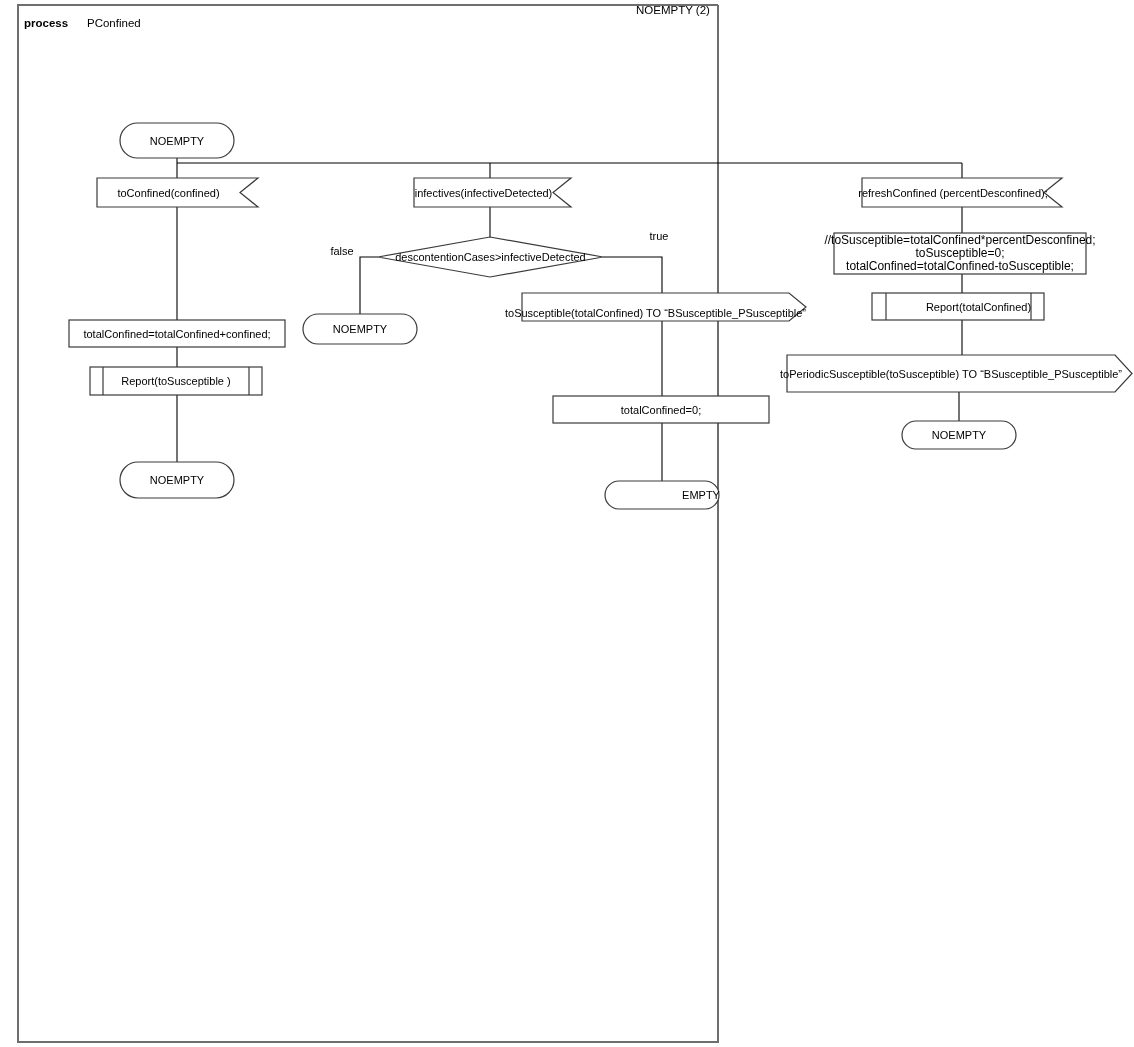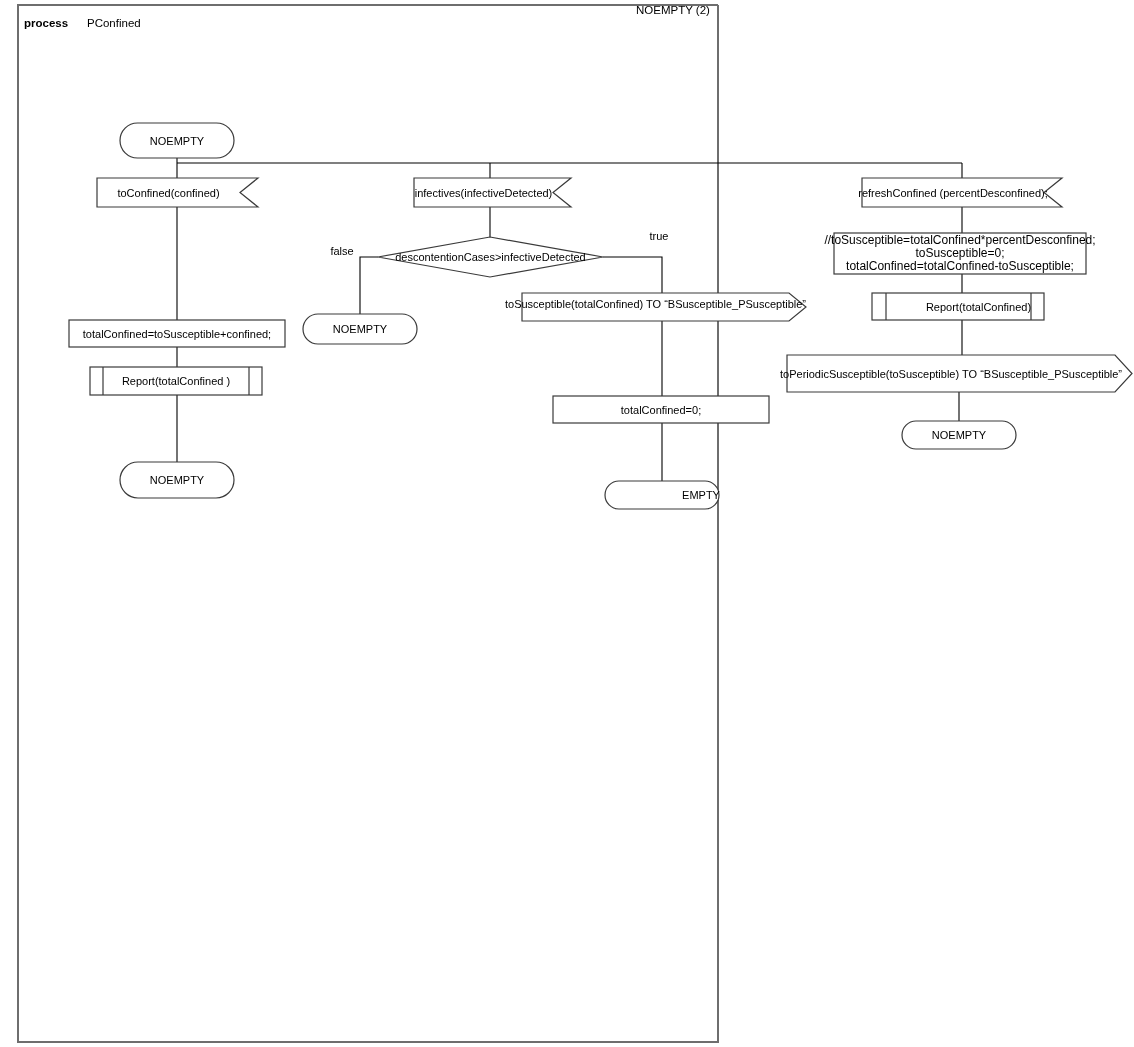--- a/index.html
+++ b/index.html
@@ -117,30 +117,30 @@
     </g>
   </svg>
 
   <div class="lbl left bold hdr" style="left:24px; top:17px;">process</div>
   <div class="lbl left hdr" style="left:87px; top:17px;">PConfined</div>
   <div class="lbl left hdr" style="left:636px; top:4px;">NOEMPTY (2)</div>
 
   <div class="shape-text" style="left:120px; top:123px; width:114px; height:35px;">NOEMPTY</div>
 
   <div class="shape-text" style="left:97px; top:178px; width:143px; height:29px;">toConfined(confined)</div>
-  <div class="shape-text" style="left:69px; top:320px; width:216px; height:27px;">totalConfined=toSusceptible+confined;</div>
-  <div class="shape-text" style="left:103px; top:367px; width:146px; height:28px;">Report(totalConfined )</div>
+  <div class="shape-text" style="left:69px; top:320px; width:216px; height:27px;">totalConfined=totalConfined+confined;</div>
+  <div class="shape-text" style="left:103px; top:367px; width:146px; height:28px;">Report(toSusceptible )</div>
   <div class="shape-text" style="left:120px; top:462px; width:114px; height:36px;">NOEMPTY</div>
 
   <div class="shape-text" style="left:414px; top:178px; width:139px; height:29px;">infectives(infectiveDetected)</div>
   <div class="shape-text" style="left:378px; top:243px; width:225px; height:28px;">descontentionCases&gt;infectiveDetected</div>
   <div class="lbl" style="left:325px; top:245px; width:34px;">false</div>
   <div class="lbl" style="left:642px; top:230px; width:34px;">true</div>
   <div class="shape-text" style="left:303px; top:314px; width:114px; height:30px;">NOEMPTY</div>
-  <div class="shape-text" style="left:522px; top:286px; width:267px; height:36px;">toSusceptible(totalConfined) TO “BSusceptible_PSusceptible”</div>
+  <div class="shape-text" style="left:522px; top:295px; width:267px; height:36px;">toSusceptible(totalConfined) TO “BSusceptible_PSusceptible”</div>
   <div class="shape-text" style="left:553px; top:396px; width:216px; height:27px;">totalConfined=0;</div>
   <div class="shape-text" style="left:605px; top:481px; width:114px; height:28px;padding-left:39px;">EMPTY</div>
 
   <div class="shape-text" style="left:862px; top:178px; width:182px; height:29px;">refreshConfined (percentDesconfined);</div>
   <div class="shape-text" style="left:834px; top:233px; width:252px; height:41px; flex-direction:column; justify-content:center; font-size:12px; line-height:13px;">
     <span>//toSusceptible=totalConfined*percentDesconfined;</span>
     <span>toSusceptible=0;</span>
     <span>totalConfined=totalConfined-toSusceptible;</span>
   </div>
   <div class="shape-text" style="left:906px; top:293px; width:145px; height:27px;">Report(totalConfined)</div>

